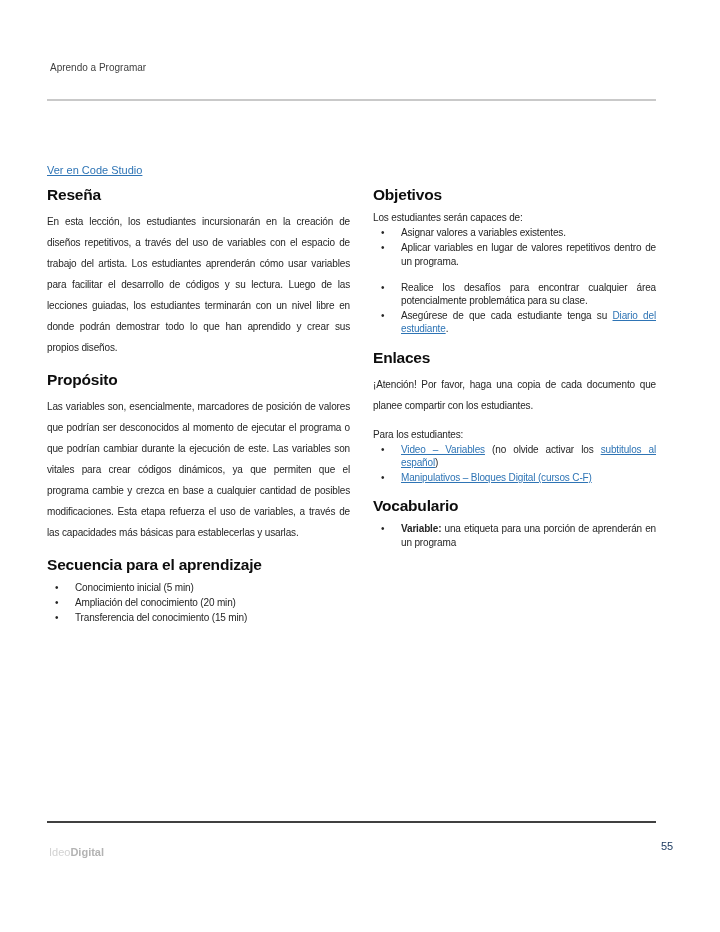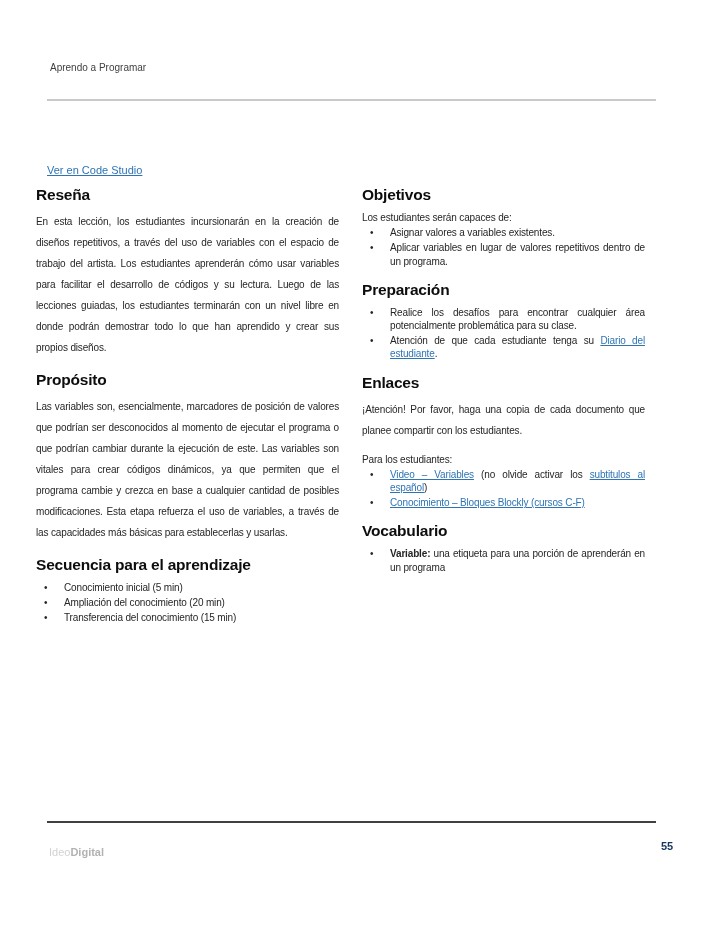--- a/index.html
+++ b/index.html
@@ -47,21 +47,21 @@
     left: 47px;
     font-size: 11px;
     color: var(--link-blue, #2e74b5);
     text-decoration: underline;
     cursor: pointer;
   }
   
   .columns {
     position: absolute;
     top: 186px;
-    left: 36px;
+    left: 47px;
     width: 609px;
     display: flex;
     gap: 23px;
   }
   .col-left  { width: 303px; }
   .col-right { width: 283px; }
   h2 {
     margin: 0 0 7px 0;
     font-size: 15.5px;
     font-weight: bold;
@@ -122,21 +122,21 @@
     font-size: 11px;
     letter-spacing: 0;
   }
   .footer-brand .light { color: #d2d2d2; }
   .footer-brand .dark  { color: #b3b3b3; font-weight: bold; }
   .page-number {
     position: absolute;
     top: 840px;
     left: 622px;
     font-size: 11px;
-    font-weight: bold;
+    font-weight: normal;
     color: var(--page-number-blue, #17365d);
     padding-left: 39px;
   }
 </style>
 </head>
 <body>
 
 <div class="page">
 
   <div class="brand">Aprendo a Programar</div>
@@ -184,42 +184,41 @@
           <span class="bullet-dot">•</span>
           <span class="bullet-text">Asignar valores a variables existentes.</span>
         </div>
         <div class="bullet-row">
           <span class="bullet-dot">•</span>
           <span class="bullet-text">Aplicar variables en lugar de valores repetitivos dentro de un programa.</span>
         </div>
       </div>
 
       <div class="section">
-        <h2>Preparación</h2>
         <div class="bullet-row">
           <span class="bullet-dot">•</span>
           <span class="bullet-text">Realice los desafíos para encontrar cualquier área potencialmente problemática para su clase.</span>
         </div>
         <div class="bullet-row">
           <span class="bullet-dot">•</span>
-          <span class="bullet-text"><span>Atención de que cada estudiante tenga su </span><a class="inline-link">Diario del estudiante</a><span>.</span></span>
+          <span class="bullet-text"><span>Asegúrese de que cada estudiante tenga su </span><a class="inline-link">Diario del estudiante</a><span>.</span></span>
         </div>
       </div>
 
       <div class="section">
         <h2>Enlaces</h2>
         <p class="body-text">¡Atención! Por favor, haga una copia de cada documento que planee compartir con los estudiantes.</p>
         <p class="intro-text">Para los estudiantes:</p>
         <div class="bullet-row">
           <span class="bullet-dot">•</span>
           <span class="bullet-text"><a class="inline-link">Video – Variables</a><span> (no olvide activar los </span><a class="inline-link">subtitulos al español</a><span>)</span></span>
         </div>
         <div class="bullet-row">
           <span class="bullet-dot">•</span>
-          <span class="bullet-text"><a class="inline-link">Conocimiento – Bloques Blockly (cursos C-F)</a></span>
+          <span class="bullet-text"><a class="inline-link">Manipulativos – Bloques Digital (cursos C-F)</a></span>
         </div>
       </div>
 
       <div class="section">
         <h2>Vocabulario</h2>
         <div class="bullet-row">
           <span class="bullet-dot">•</span>
           <span class="bullet-text"><span class="bold">Variable:</span><span> una etiqueta para una porción de aprenderán en un programa</span></span>
         </div>
       </div>

